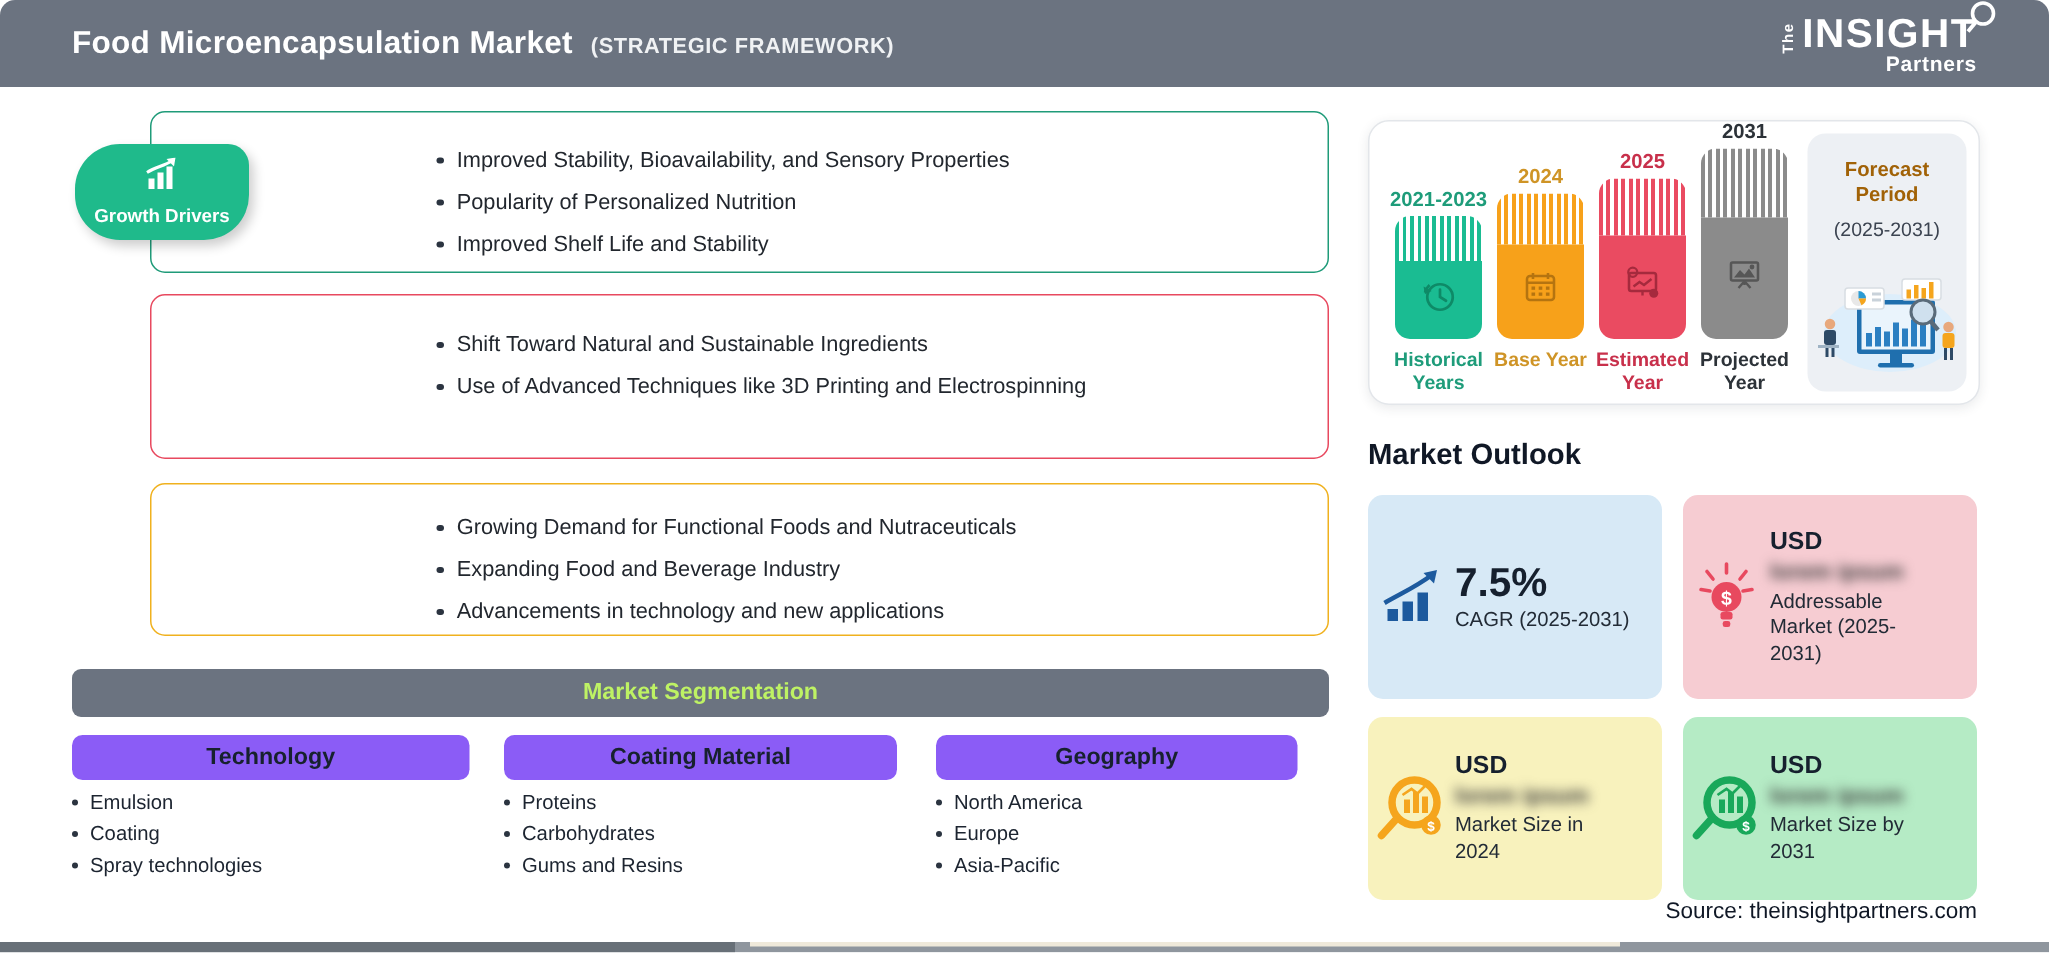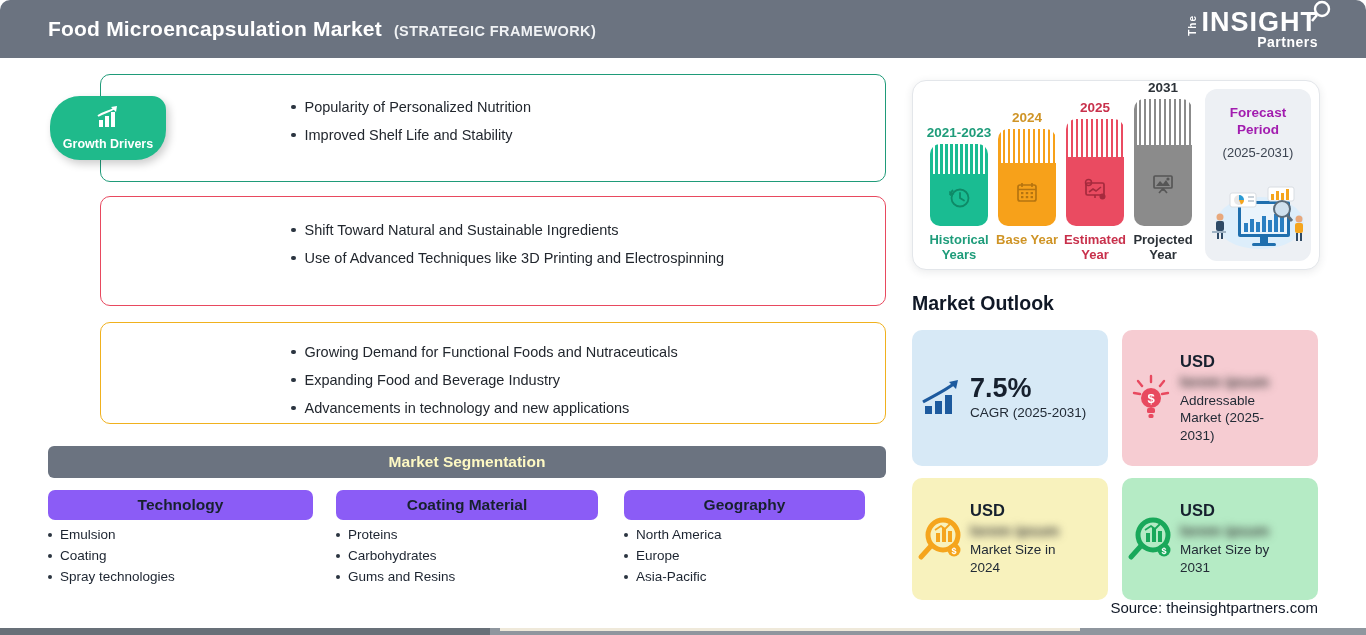--- a/index.html
+++ b/index.html
@@ -36,21 +36,21 @@
   .pill-label{color:#fff;font-size:12.5px;font-weight:bold;}
   .bullets{position:absolute;left:190px;top:0;right:20px;}
   .b1 .bullets{top:18px;} .b2 .bullets{top:19px;} .b3 .bullets{top:15px;}
   .bullet-row{display:flex;align-items:baseline;gap:9px;height:28px;align-items:center;}
   .dot{width:4.5px;height:4.5px;border-radius:50%;background:#2b3440;flex:0 0 auto;}
   .bullet-text{font-size:14.5px;color:#22272e;}
 
   
   .seg-bar{position:absolute;left:48px;top:446px;width:838px;height:32px;background:#6b7380;
            border-radius:6px;display:flex;align-items:center;justify-content:center;}
-  .seg-bar span{color:#fef9c3;font-size:15.5px;font-weight:bold;}
+  .seg-bar span{color:#bef264;font-size:15.5px;font-weight:bold;}
   .seg-col-h{position:absolute;top:490px;height:30px;background:#8b5cf6;border-radius:7px;
              display:flex;align-items:center;justify-content:center;}
   .seg-col-h span{font-size:15.5px;font-weight:bold;color:#17212e;}
   .seg-h1{left:48px;width:265px;} .seg-h2{left:336px;width:262px;} .seg-h3{left:624px;width:241px;}
   .seg-list{position:absolute;top:524px;}
   .seg-l1{left:48px;} .seg-l2{left:336px;} .seg-l3{left:624px;}
   .seg-item{display:flex;align-items:center;gap:8px;height:21px;}
   .seg-item .dot{width:4px;height:4px;}
   .seg-item span{font-size:13.5px;color:#1c2430;}
 
@@ -62,21 +62,21 @@
   .tl-year{font-size:13.5px;font-weight:bold;margin-bottom:4px;white-space:nowrap;}
   .tl-bar{width:58px;border-radius:10px;overflow:hidden;display:flex;flex-direction:column;}
   .tl-stripes{background:repeating-linear-gradient(90deg,var(--c) 0 2.5px,#ffffff 2.5px 5px);}
   .tl-solid{background:var(--c);flex:1;display:flex;align-items:center;justify-content:center;}
   .tl-cap{height:36px;display:flex;align-items:flex-start;justify-content:center;text-align:center;
           font-size:13px;font-weight:bold;line-height:1.15;margin-top:7px;width:72px;}
   .c-green{color:#1e9c7a;} .c-orange{color:#cf9426;} .c-red{color:#c8304b;} .c-dark{color:#2c3238;}
   .bar-green{--c:#1abc92;} .bar-orange{--c:#f7a11a;} .bar-red{--c:#ea4b61;} .bar-gray{--c:#8b8b8b;}
   .forecast{position:absolute;left:292px;top:8px;width:106px;height:172px;background:#edf0f4;
             border-radius:12px;display:flex;flex-direction:column;align-items:center;padding-top:16px;box-sizing:border-box;}
-  .fc-title{font-size:13.5px;font-weight:bold;color:#a21caf;text-align:center;line-height:1.25;}
+  .fc-title{font-size:13.5px;font-weight:bold;color:#a16207;text-align:center;line-height:1.25;}
   .fc-range{font-size:13px;color:#3c4451;margin-top:6px;}
   .fc-illu{position:absolute;bottom:6px;left:3px;}
 
   
   .mo-title{position:absolute;left:912px;top:292px;font-size:19.5px;font-weight:bold;color:#101826;}
   .mo-card{position:absolute;border-radius:10px;box-sizing:border-box;display:flex;align-items:center;}
   .mo-c1{left:912px;top:330px;width:196px;height:136px;background:#d7e9f6;}
   .mo-c2{left:1122px;top:330px;width:196px;height:136px;background:#f6ccd2;}
   .mo-c3{left:912px;top:478px;width:196px;height:122px;background:#f8f2bd;}
   .mo-c4{left:1122px;top:478px;width:196px;height:122px;background:#b5ebc5;}
@@ -113,20 +113,24 @@
               <line x1="9" y1="15" x2="4" y2="21" stroke="#fff" stroke-width="2.6"></line>
             </svg>
         </span>
         <div class="logo-partners">Partners</div>
       </div>
     </div>
   </div>
 
   <div class="fw-box b1">
     <div class="bullets">
+      <div class="bullet-row">
+          <span class="dot"></span>
+          <span class="bullet-text">Improved Stability, Bioavailability, and Sensory Properties</span>
+        </div>
       <div class="bullet-row">
           <span class="dot"></span>
           <span class="bullet-text">Popularity of Personalized Nutrition</span>
         </div>
       <div class="bullet-row">
           <span class="dot"></span>
           <span class="bullet-text">Improved Shelf Life and Stability</span>
         </div>
     </div>
   </div>

